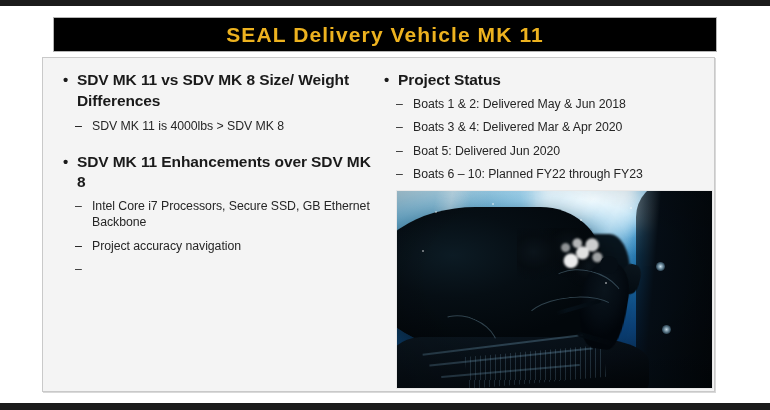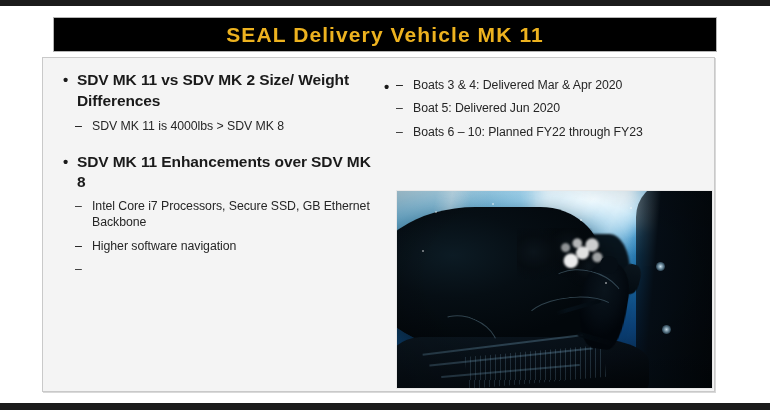--- a/index.html
+++ b/index.html
@@ -361,21 +361,21 @@
     <span class="title-text">SEAL Delivery Vehicle MK 11</span>
   </div>
 
   <div class="panel">
 
     <div class="col-left">
 
       <div class="block">
         <div class="lvl1">
           <span class="dot">•</span>
-          <span>SDV MK 11 vs SDV MK 2 Size/ Weight Differences</span>
+          <span>SDV MK 11 vs SDV MK 8 Size/ Weight Differences</span>
         </div>
         <ul class="lvl2-list">
           <li class="lvl2">
             <span class="dash">–</span>
           </li>
           <li class="lvl2">
             <span class="dash">–</span>
             <span>SDV MK 11 is 4000lbs &gt; SDV MK 8</span>
           </li>
         </ul>
@@ -389,38 +389,40 @@
         <ul class="lvl2-list">
           <li class="lvl2">
             <span class="dash">–</span>
             <span>Intel Core i7 Processors, Secure SSD, GB Ethernet Backbone</span>
           </li>
           <li class="lvl2">
             <span class="dash">–</span>
           </li>
           <li class="lvl2">
             <span class="dash">–</span>
-            <span>Higher software navigation</span>
+            <span>Project accuracy navigation</span>
           </li>
           <li class="lvl2">
             <span class="dash">–</span>
           </li>
         </ul>
       </div>
 
     </div>
 
     <div class="col-right">
       <div class="block">
         <div class="lvl1">
           <span class="dot">•</span>
+          <span>Project Status</span>
         </div>
         <ul class="lvl2-list">
           <li class="lvl2">
             <span class="dash">–</span>
+            <span>Boats 1 &amp; 2: Delivered May &amp; Jun 2018</span>
           </li>
           <li class="lvl2">
             <span class="dash">–</span>
             <span>Boats 3 &amp; 4: Delivered Mar &amp; Apr 2020</span>
           </li>
           <li class="lvl2">
             <span class="dash">–</span>
             <span>Boat 5: Delivered Jun 2020</span>
           </li>
           <li class="lvl2">

